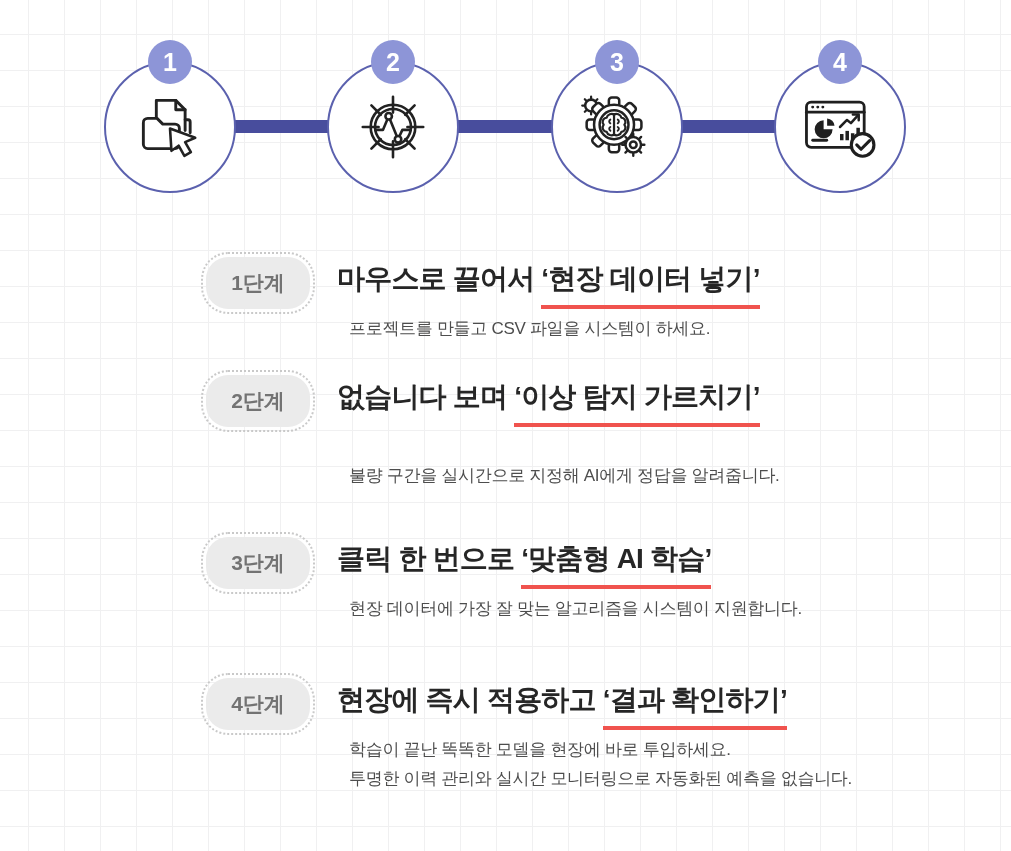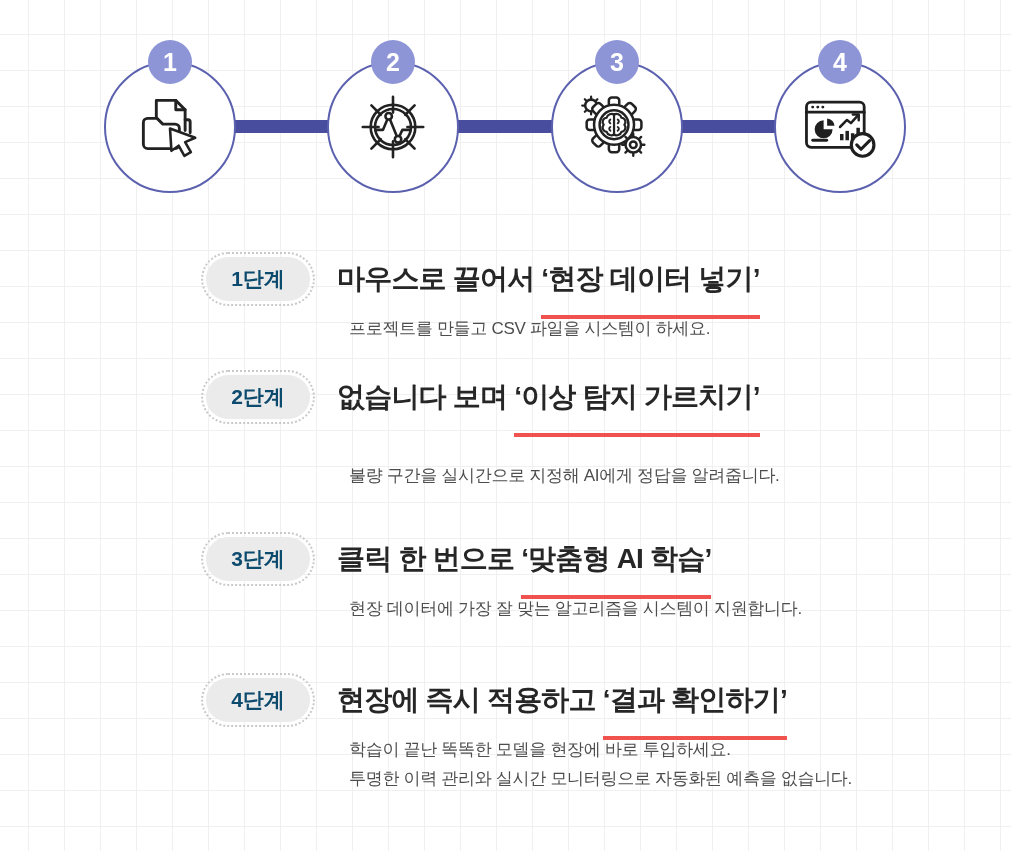--- a/index.html
+++ b/index.html
@@ -29,31 +29,31 @@
     position:absolute;top:-23px;left:50%;transform:translateX(-50%);
     width:44px;height:44px;border-radius:50%;background:#8d95d7;color:#fff;
     font-size:25px;font-weight:700;display:flex;align-items:center;justify-content:center;
   }
   .circle svg{display:block;}
 
   
   .step{position:absolute;left:206px;display:flex;align-items:flex-start;z-index:1;}
   .s1{top:257px}.s2{top:375px}.s3{top:537px}.s4{top:678px}
   .pill{
-    width:104px;height:44px;border-radius:22px;background:#ebebeb;
+    width:104px;height:52px;border-radius:22px;background:#ebebeb;
     outline:2px dotted #c9c9c9;outline-offset:3px;
-    color:#0c4a6e;font-weight:700;font-size:21px;
+    color:#737373;font-weight:700;font-size:21px;
     display:flex;align-items:center;justify-content:center;flex:none;
   }
   .body{margin-left:27px;}
   .title{
     margin:0;font-size:28px;line-height:44px;font-weight:800;color:#262626;
     letter-spacing:-0.8px;white-space:nowrap;
   }
-  .hl{border-bottom:4px solid #f0534e;padding-bottom:21px;}
+  .hl{border-bottom:4px solid #f0534e;padding-bottom:11px;}
   .desc{
     margin:13px 0 0 12px;font-size:17px;line-height:29px;color:#4d4d4d;
     letter-spacing:-0.3px;white-space:nowrap;font-weight:500;
   }
 </style>
 </head>
 <body>
 
 <div class="canvas">
 

